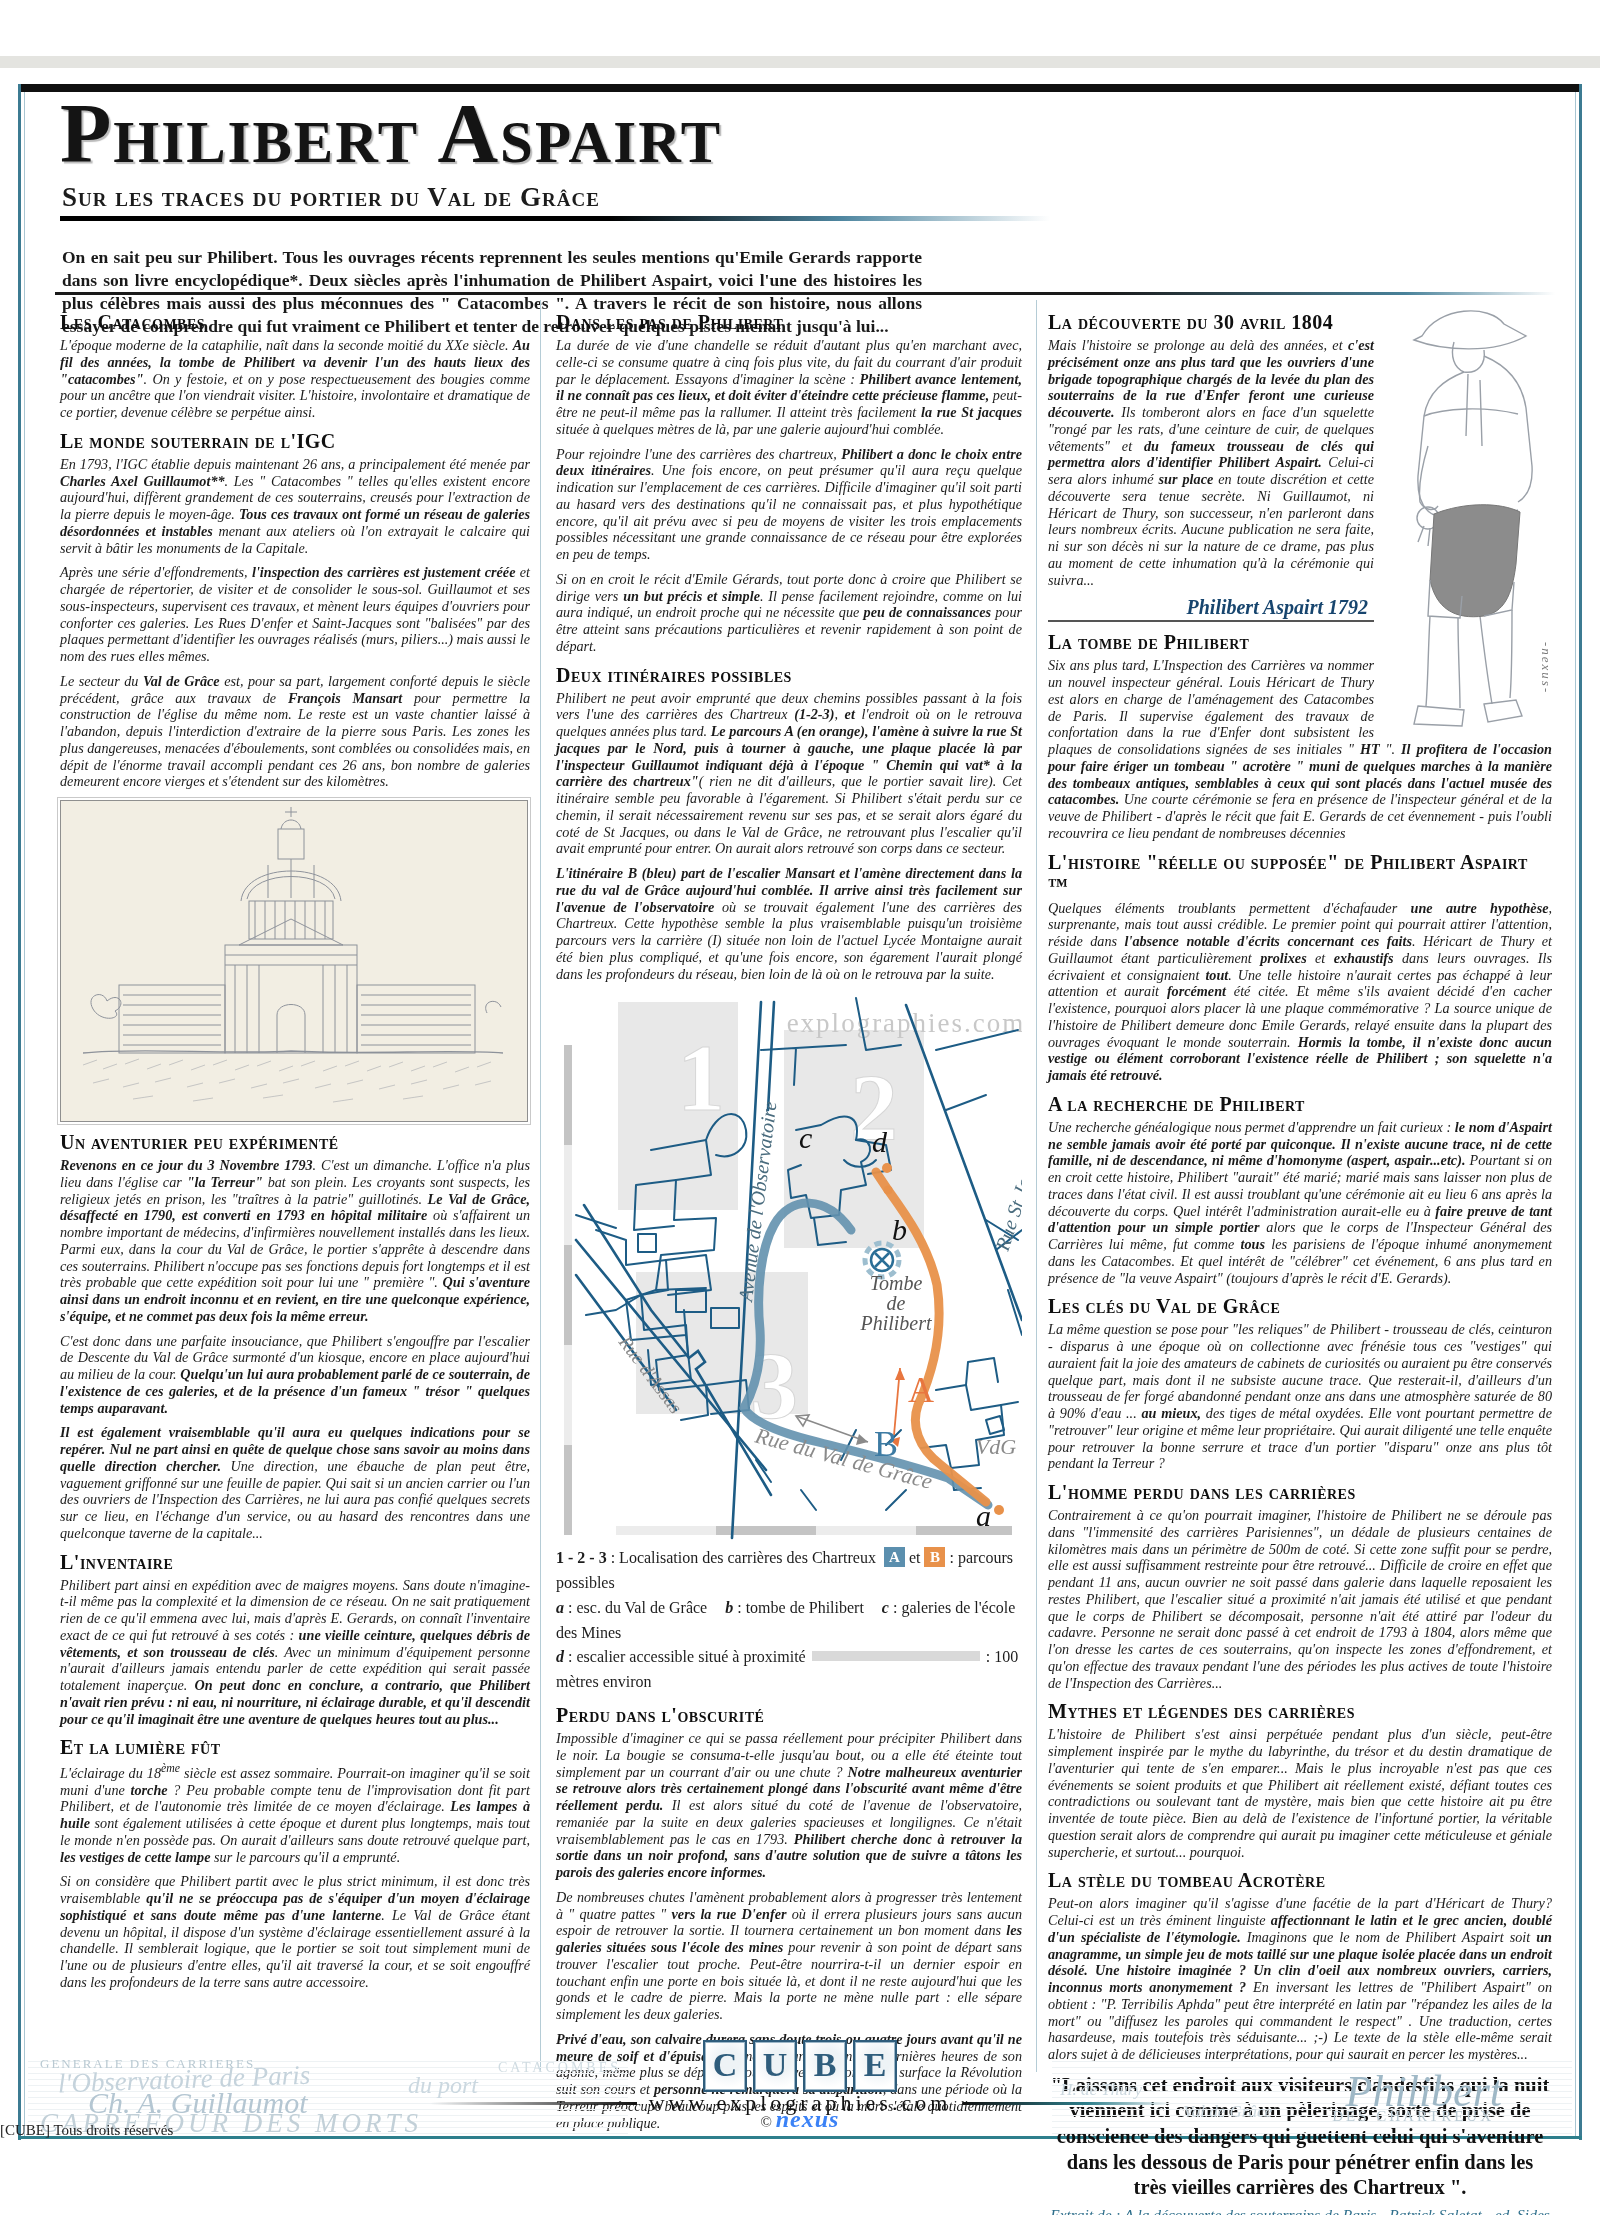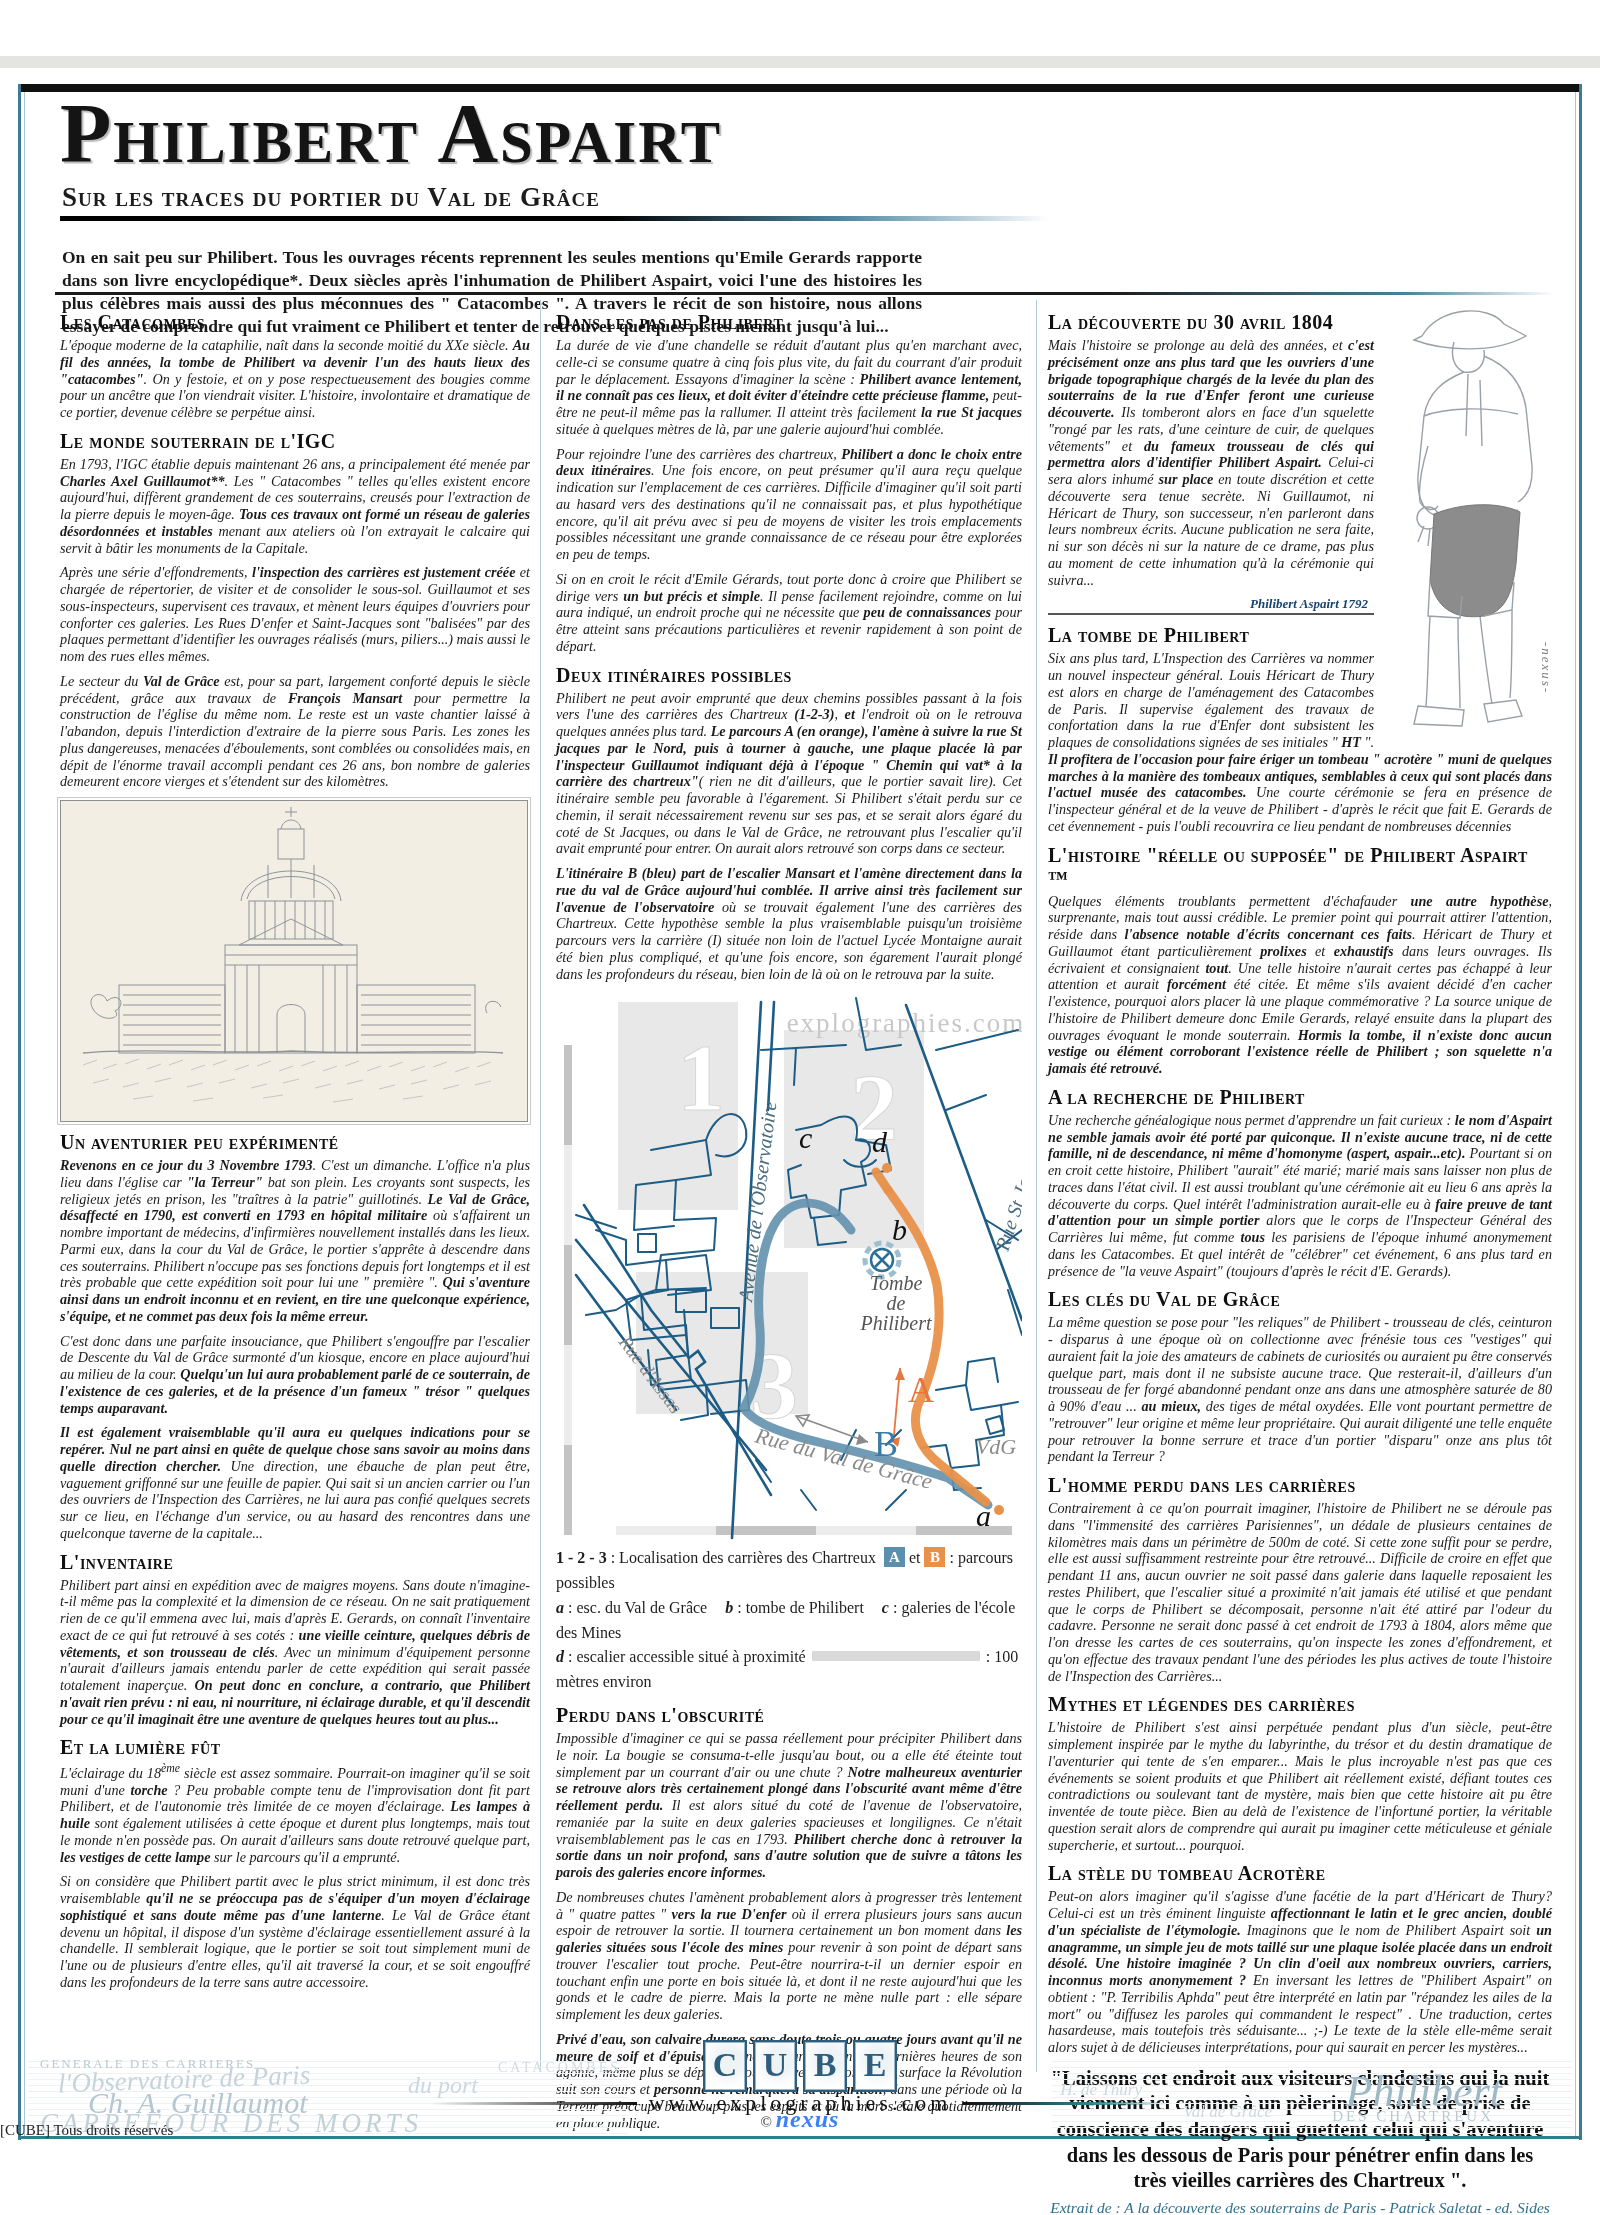--- a/index.html
+++ b/index.html
@@ -45,21 +45,21 @@
   .legend .k{font-weight:bold;font-style:italic;}
   .chip{display:inline-block;width:21px;height:20px;text-align:center;color:#fff;
         font-weight:bold;font-size:15px;line-height:20px;vertical-align:1px;}
   .chipA{background:#5b8fae;} .chipB{background:#e8914a;}
   .scalebar{display:inline-block;width:168px;height:10px;background:#d9d9d9;vertical-align:1px;margin:0 6px;}
   .legend-sp{display:inline-block;width:18px;}
 
   .fig{float:right;width:168px;height:438px;margin:-6px 0 2px 10px;position:relative;}
   .figcap{display:flex;justify-content:flex-end;align-items:flex-end;border-bottom:2px solid #555;
         padding:0 6px 1px 0;margin:0 0 2px;clear:none;}
-  .figcap span{color:#17456e;font-weight:bold;font-style:italic;font-size:13px;}
+  .figcap span{color:#17456e;font-weight:bold;font-style:italic;font-size:20px;}
   .nexus{position:absolute;right:-2px;bottom:40px;writing-mode:vertical-rl;font-size:13px;
         font-style:italic;color:#7a7a7a;letter-spacing:2px;}
 
   .quote{margin-top:10px;font-weight:bold;font-size:20.5px;text-align:center;line-height:1.25;color:#111;}
   .quote-attr{font-style:italic;color:#2e6f8c;font-size:15.5px;margin-top:5px;text-align:center;}
 
   .cube-row{position:absolute;left:0;right:0;top:2016px;text-align:center;margin-top:24px;}
   .tile{display:inline-block;width:40px;height:48px;border:2px solid #2f5d7c;margin:0 3px;
         color:#2f5d7c;font-weight:bold;font-size:34px;line-height:46px;text-align:center;
         background:radial-gradient(circle at 60% 40%, #eef3f6 0 30%, #ffffff 70%);box-shadow:inset 0 0 0 1px #9cb7c8;}

